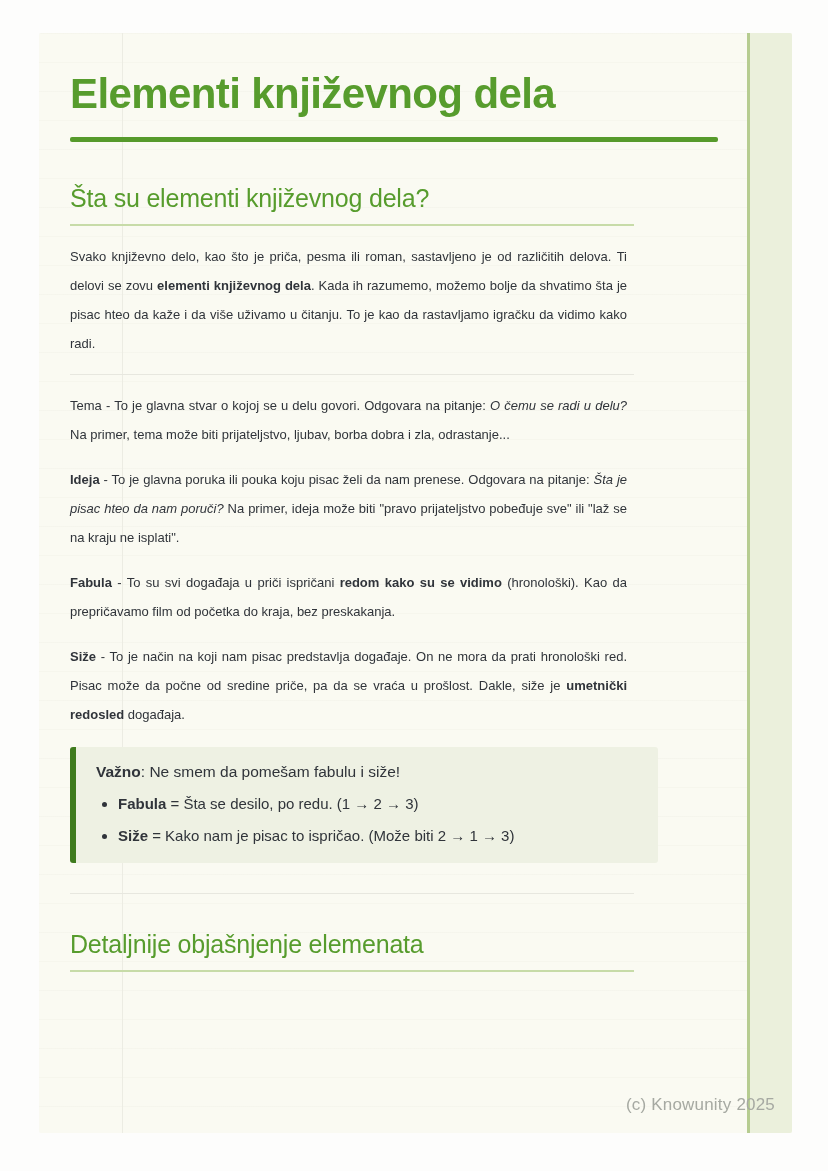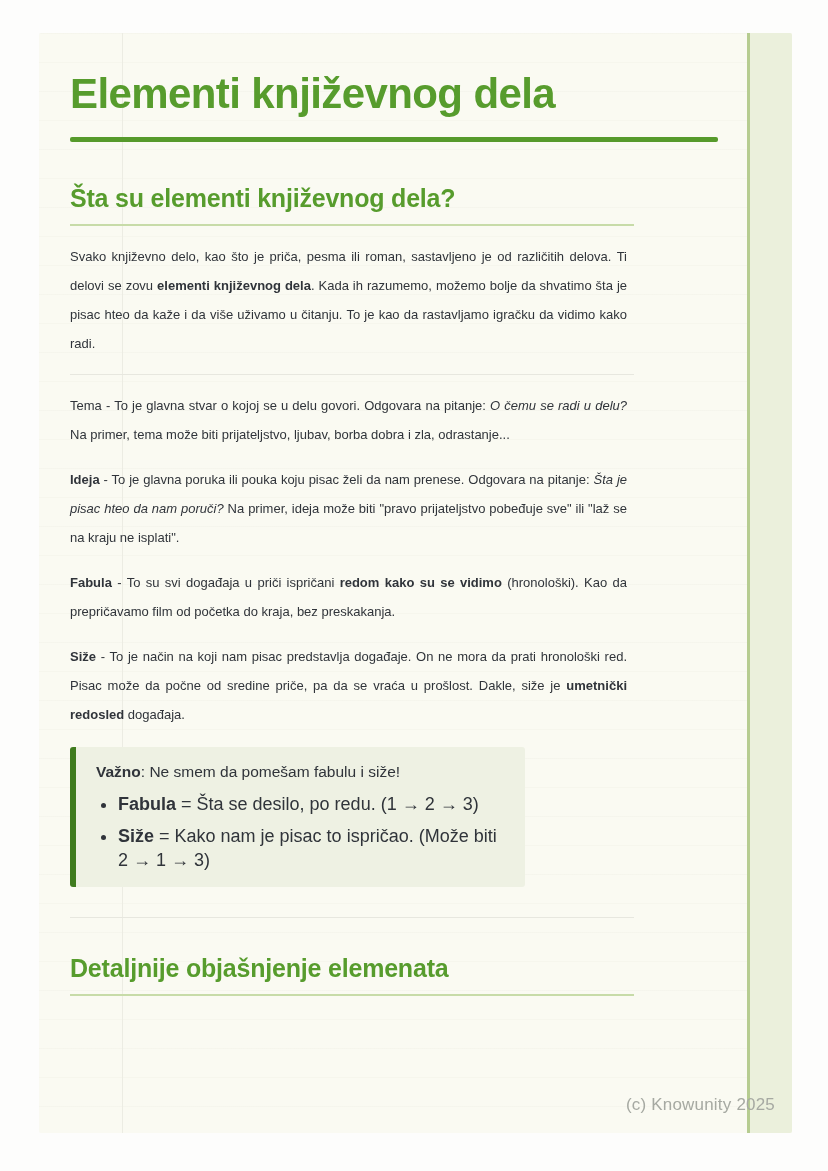--- a/index.html
+++ b/index.html
@@ -66,21 +66,21 @@
     margin-top: 20px;
     width: 648px;
     height: 5px;
     background: #569a2b;
     border-radius: 2px;
   }
   h2.section-heading {
     margin: 42px 0 0 0;
     font-size: 25px;
     line-height: 28px;
-    font-weight: bold;
+    font-weight: normal;
     letter-spacing: -0.2px;
     color: #579c2d;
     padding-bottom: 12px;
     border-bottom: 2px solid #c7dba8;
   }
   h2.section-heading.tight { margin-top: 36px; }
   p.body-par {
     margin: 16px 7px 0 0;
     font-size: 13px;
     line-height: 29px;
@@ -89,39 +89,39 @@
   }
   hr.divider {
     border: 0;
     border-top: 1px solid #e7e7df;
     margin: 16px 0 0 0;
     width: 564px;
   }
   hr.divider.wide-gap { margin-top: 30px; }
   .callout {
     margin-top: 18px;
-    width: 455px;
+    width: 588px;
     box-sizing: border-box;
     background: #eef1e3;
     border-left: 6px solid #3f7b1e;
     border-radius: 3px;
     padding: 13px 20px 15px 20px;
   }
   .callout-title {
     margin: 0;
     font-size: 15.5px;
     line-height: 24px;
     color: #30343a;
   }
   .callout ul {
     margin: 6px 0 0 0;
     padding-left: 22px;
   }
   .callout li {
-    font-size: 18px;
+    font-size: 15px;
     line-height: 24px;
     color: #30343a;
     margin-top: 8px;
   }
   .footer {
     position: absolute;
     right: 17px;
     bottom: 18px;
     font-size: 17px;
     letter-spacing: 0.2px;

